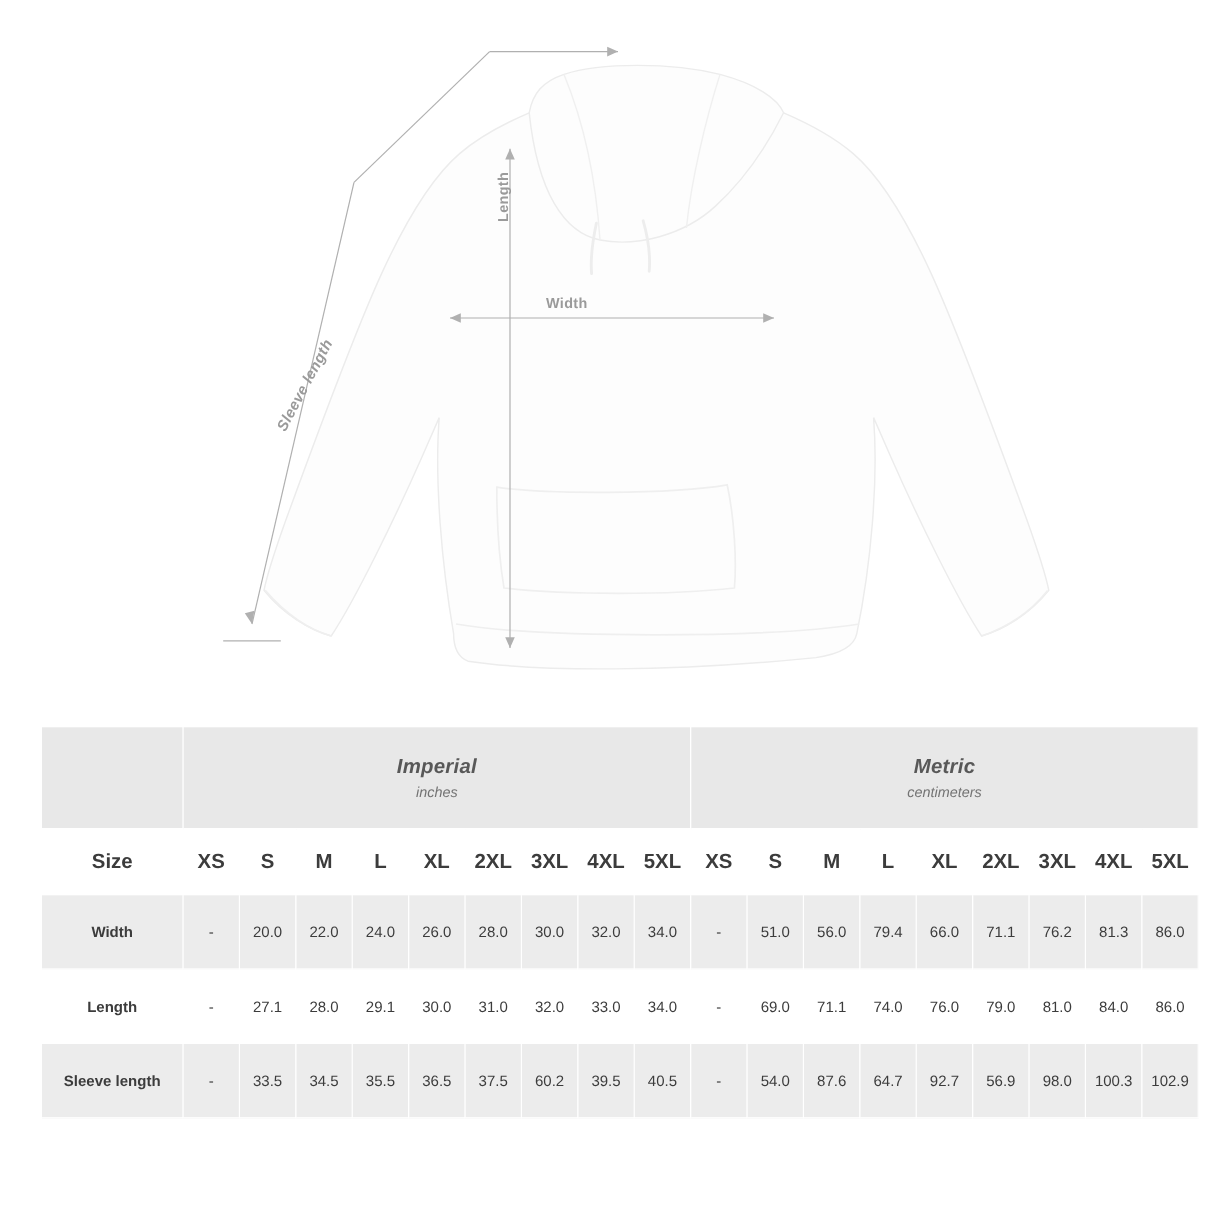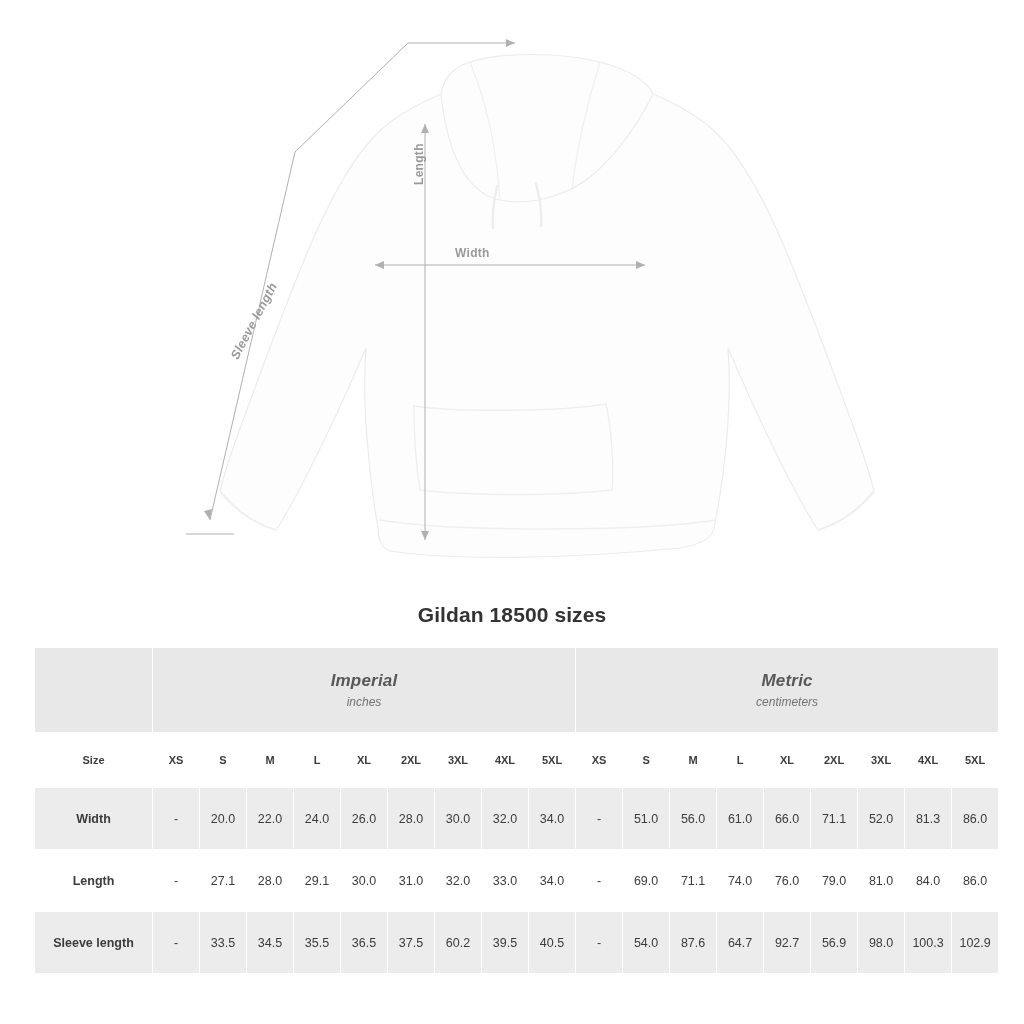--- a/index.html
+++ b/index.html
@@ -107,21 +107,21 @@
     margin-top: 4px;
   }
   .corner-cell {
     background: #e8e8e8;
     border-left: none;
   }
   .hdr-row td {
     background: #ffffff;
     height: 52px;
     font-weight: bold;
-    font-size: 11px;
+    font-size: 17px;
     color: #3c3c3c;
   }
   .hdr-row td.rowlabel {
     background: #ffffff;
   }
   .row-odd td {
     background: #ececec;
     height: 59px;
   }
   .row-even td {
@@ -211,21 +211,20 @@
       <line x1="186" y1="534" x2="234" y2="534"></line>
     </g>
   </svg>
 
   <div class="dim-label label-width">Width</div>
   <div class="dim-label label-length">Length</div>
   <div class="dim-label label-sleeve">Sleeve length</div>
 </div>
 
 <div class="title-block">
-  <h1 class="chart-title">Gildan 18500 sizes</h1>
 </div>
 
 <div class="table-wrap">
   <table class="size-table">
     <colgroup>
       <col class="label-col">
       <col class="size-col">
         <col class="size-col">
         <col class="size-col">
         <col class="size-col">
@@ -286,24 +285,24 @@
         <td class="datacell">22.0</td>
         <td class="datacell">24.0</td>
         <td class="datacell">26.0</td>
         <td class="datacell">28.0</td>
         <td class="datacell">30.0</td>
         <td class="datacell">32.0</td>
         <td class="datacell">34.0</td>
         <td class="datacell">-</td>
         <td class="datacell">51.0</td>
         <td class="datacell">56.0</td>
-        <td class="datacell">61.0</td>
+        <td class="datacell">79.4</td>
         <td class="datacell">66.0</td>
         <td class="datacell">71.1</td>
-        <td class="datacell">52.0</td>
+        <td class="datacell">76.2</td>
         <td class="datacell">81.3</td>
         <td class="datacell">86.0</td>
       </tr>
 
       <tr class="row-even">
         <td class="rowlabel">Length</td>
         <td class="datacell">-</td>
         <td class="datacell">27.1</td>
         <td class="datacell">28.0</td>
         <td class="datacell">29.1</td>

